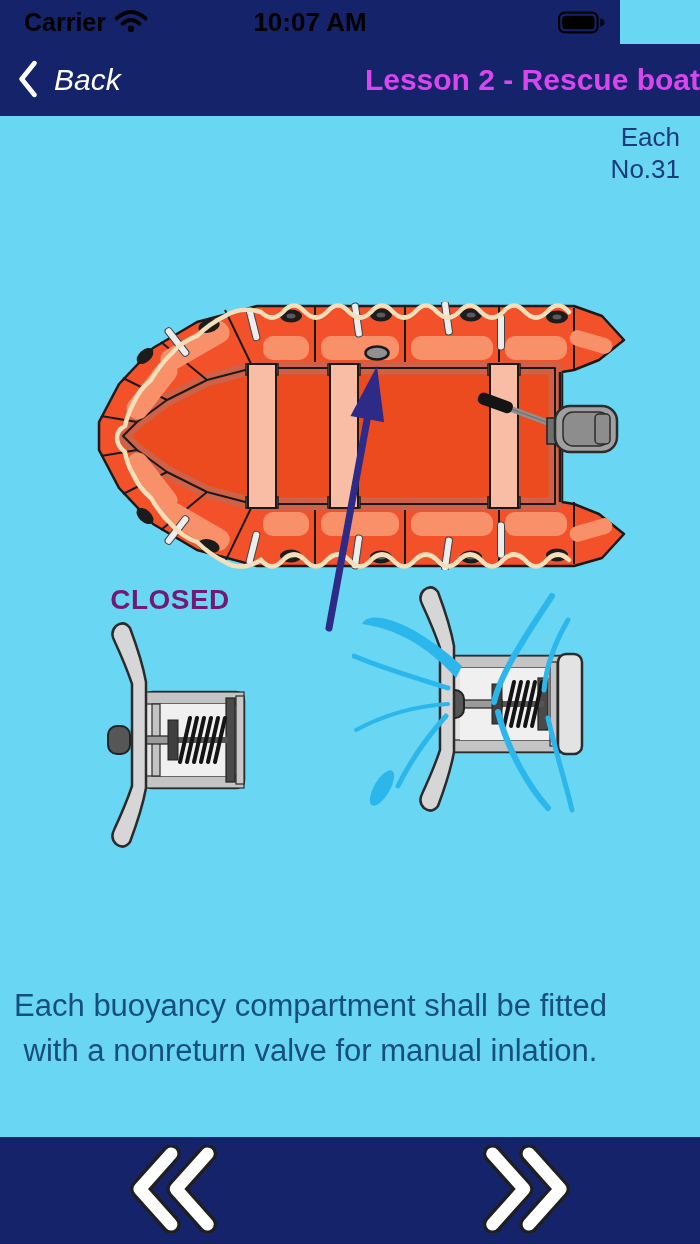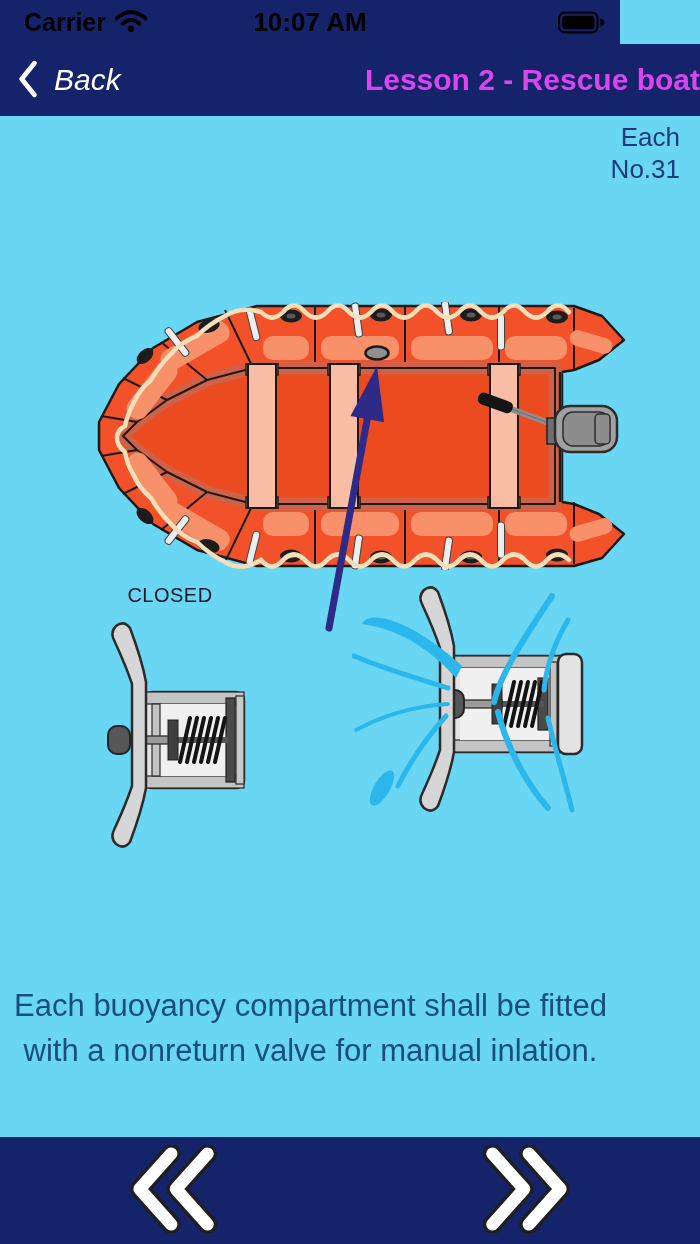--- a/index.html
+++ b/index.html
@@ -39,21 +39,21 @@
   .note-text{
     position:absolute;top:6px;right:20px;text-align:right;
     font-size:26px;line-height:1.22;color:#1d3a7c;
   }
   .boat-illustration{position:absolute;left:57px;top:186px;}
   .pointer-arrow{position:absolute;left:320px;top:244px;}
   .valve-block{position:absolute;top:468px;}
   .valve-block.closed{left:90px;width:160px;}
   .valve-block.opened{left:352px;width:256px;}
   .valve-label{
-    font-size:20px;font-weight:400;color:#0f172a;text-align:center;
+    font-size:28px;font-weight:700;color:#701a75;text-align:center;
     height:36px;letter-spacing:.5px;
   }
   .valve-block.opened .valve-label{padding-left:44px;}
   .caption{
     position:absolute;top:868px;left:0;width:621px;
     padding:0 10px;box-sizing:border-box;text-align:center;
     font-size:31px;line-height:1.45;color:#174e80;
   }
   
   .bottom-bar{

